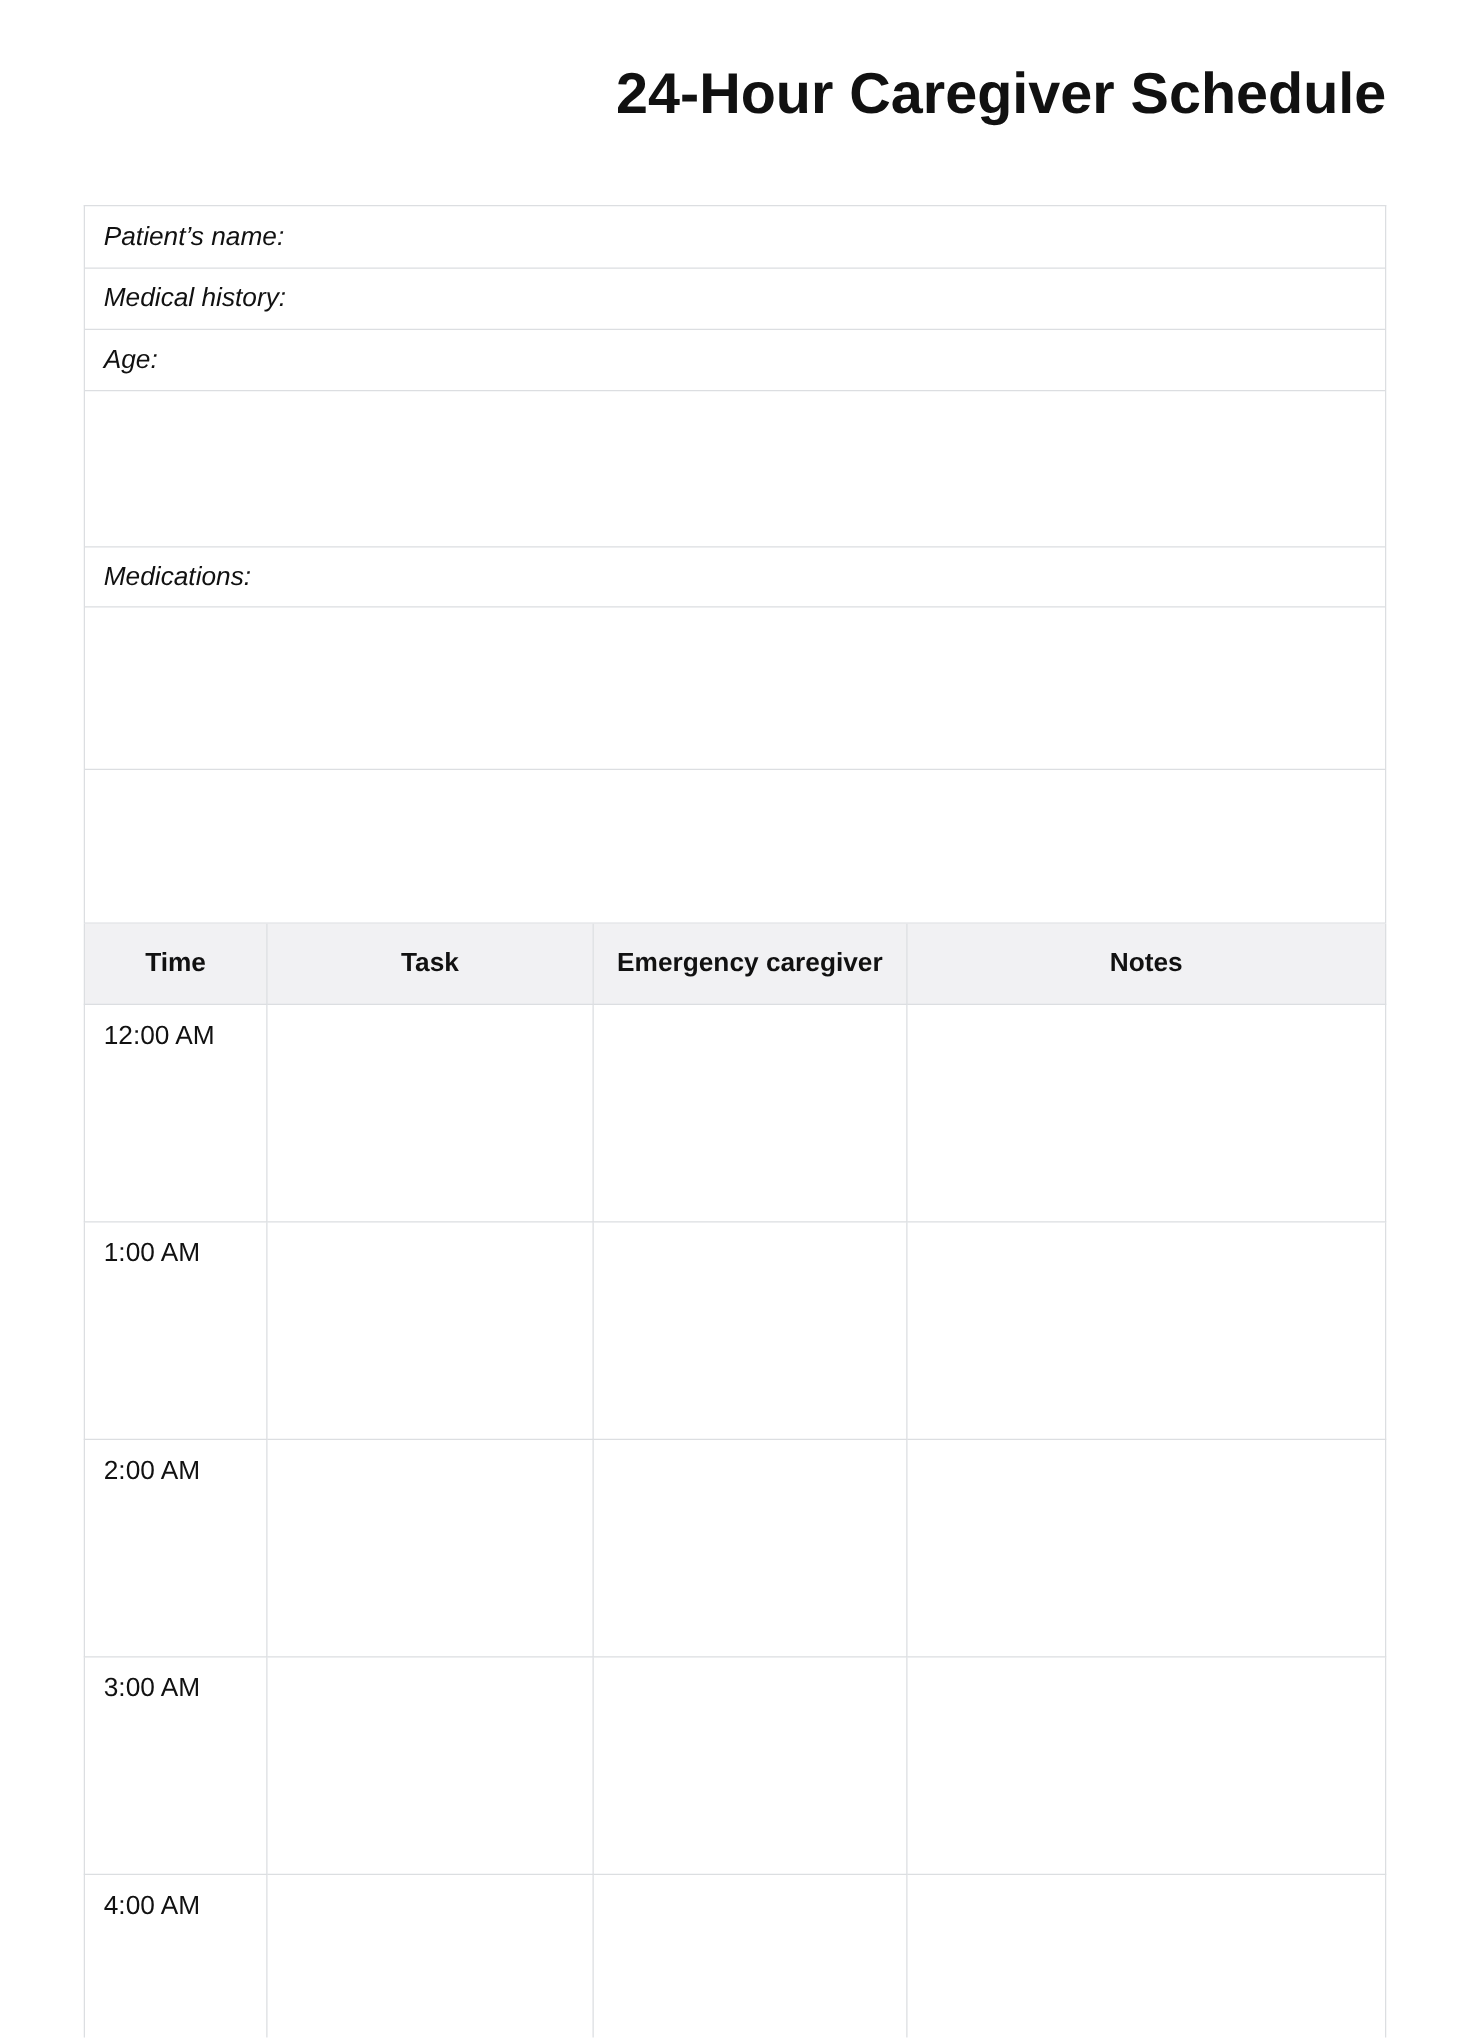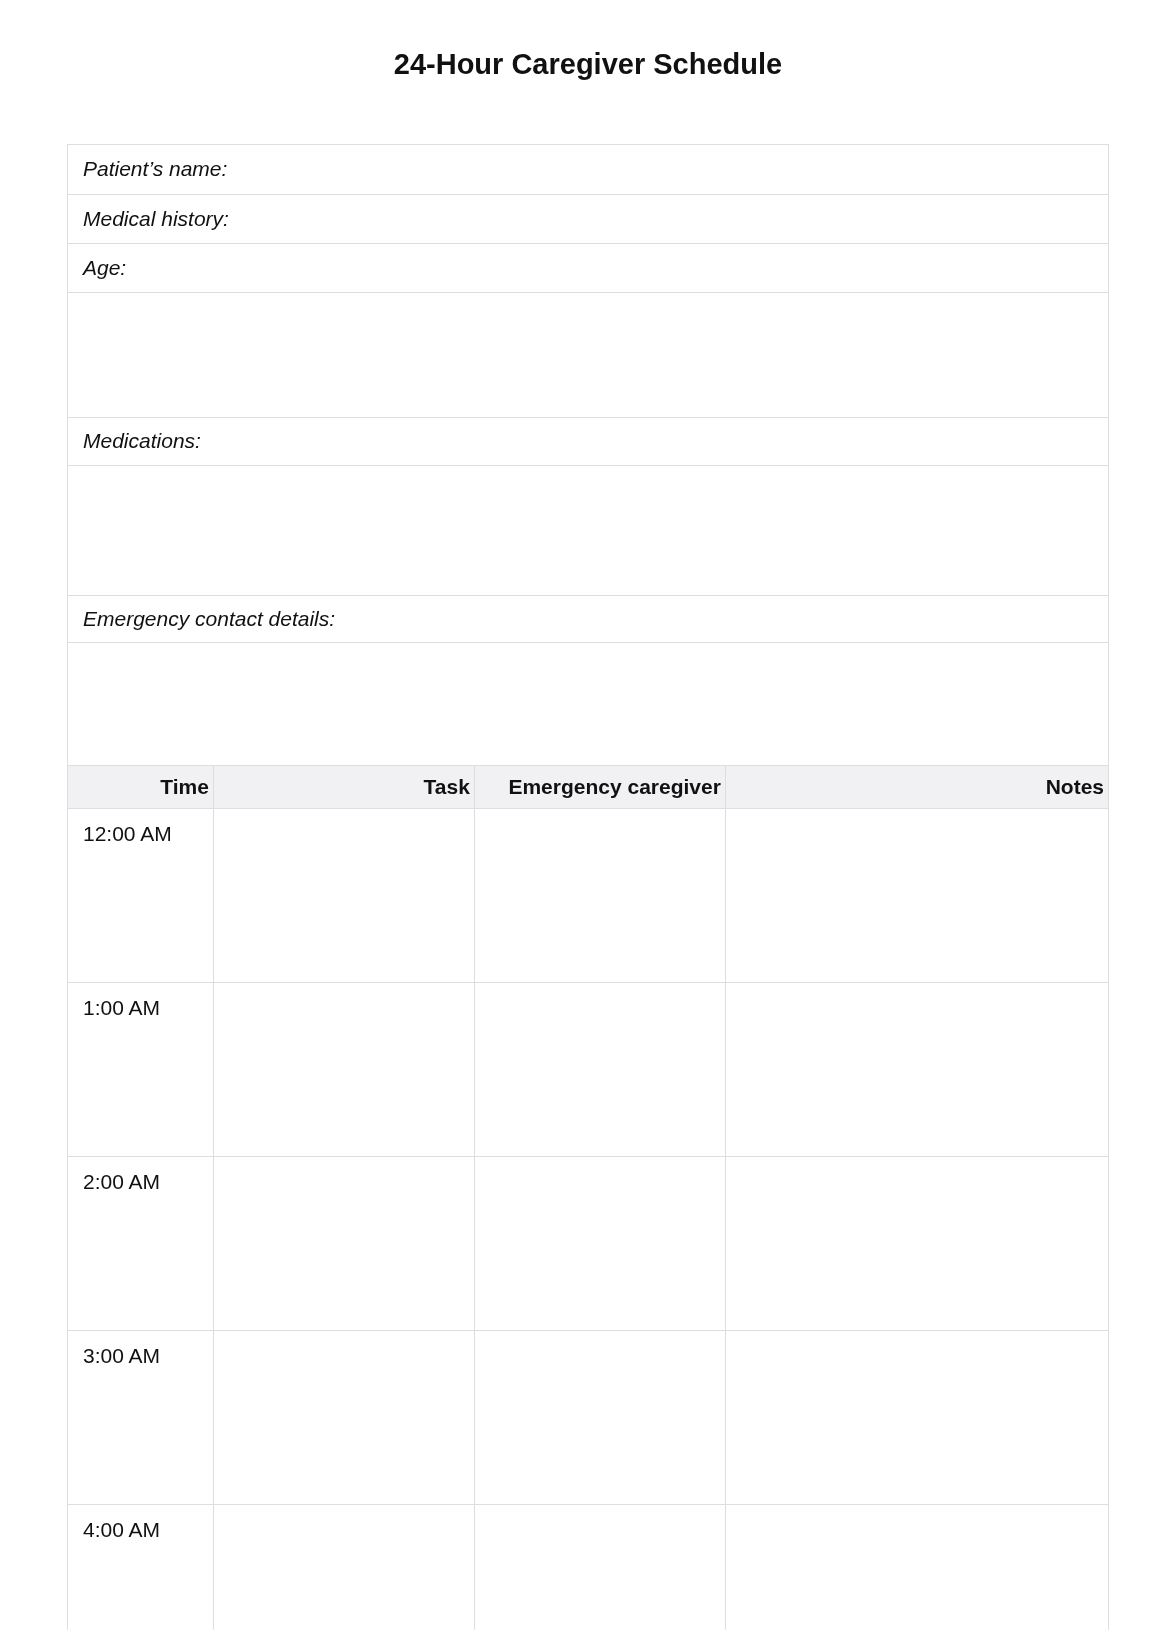--- a/index.html
+++ b/index.html
@@ -11,22 +11,22 @@
   body{
     width:1176px;height:1630px;
     background:#ffffff;
     font-family:"Liberation Sans", sans-serif;
     color:var(--text);
     overflow:hidden;
   }
   .page{padding:47px 67px 0 67px;box-sizing:border-box;}
   .title{
     margin:0 0 62px 0;
-    font-size:29px;line-height:1.2;font-weight:bold;
-    text-align:center;color:var(--text);
+    font-size:46px;line-height:1.2;font-weight:bold;
+    text-align:right;color:var(--text);
   }
   
   .info-section{
     border:1.5px solid var(--border);
     border-bottom:none;
   }
   .i-row{
     box-sizing:border-box;
     border-bottom:1.5px solid var(--border);
     font-style:italic;
@@ -48,22 +48,22 @@
     width:100%;
     border-collapse:collapse;
     table-layout:fixed;
   }
   .schedule th{
     background:var(--header-bg);
     border:1.5px solid var(--border);
     border-top:none;
     height:34px;
     font-size:21px;font-weight:bold;
-    text-align:right;
-    padding:4px;
+    text-align:center;
+    padding:15px;
     color:var(--text);
   }
   .schedule td{
     border:1.5px solid var(--border);
     height:147px;
     vertical-align:top;
     padding:13px 15px;
     font-size:21px;
     box-sizing:content-box;
     color:var(--text);
@@ -92,23 +92,20 @@
       <span>Age:</span>
       <span></span>
     </div>
     <div class="i-row box125"></div>
 
     <div class="i-row label-row h48">
       <span>Medications:</span>
     </div>
     <div class="i-row box130"></div>
 
-    <div class="i-row label-row h47">
-      <span>Emergency contact details:</span>
-    </div>
     <div class="i-row box123"></div>
 
   </div>
 
   <table class="schedule">
     <colgroup>
       <col style="width:14.02%">
       <col style="width:25.07%">
       <col style="width:24.11%">
       <col style="width:36.80%">

